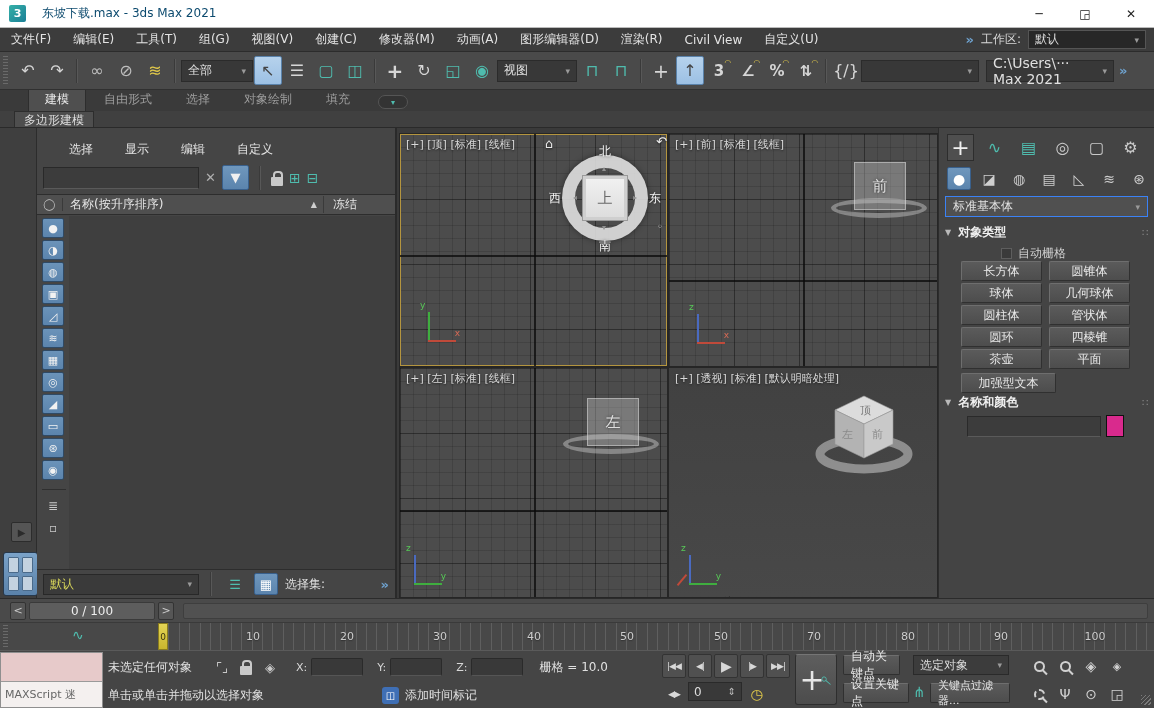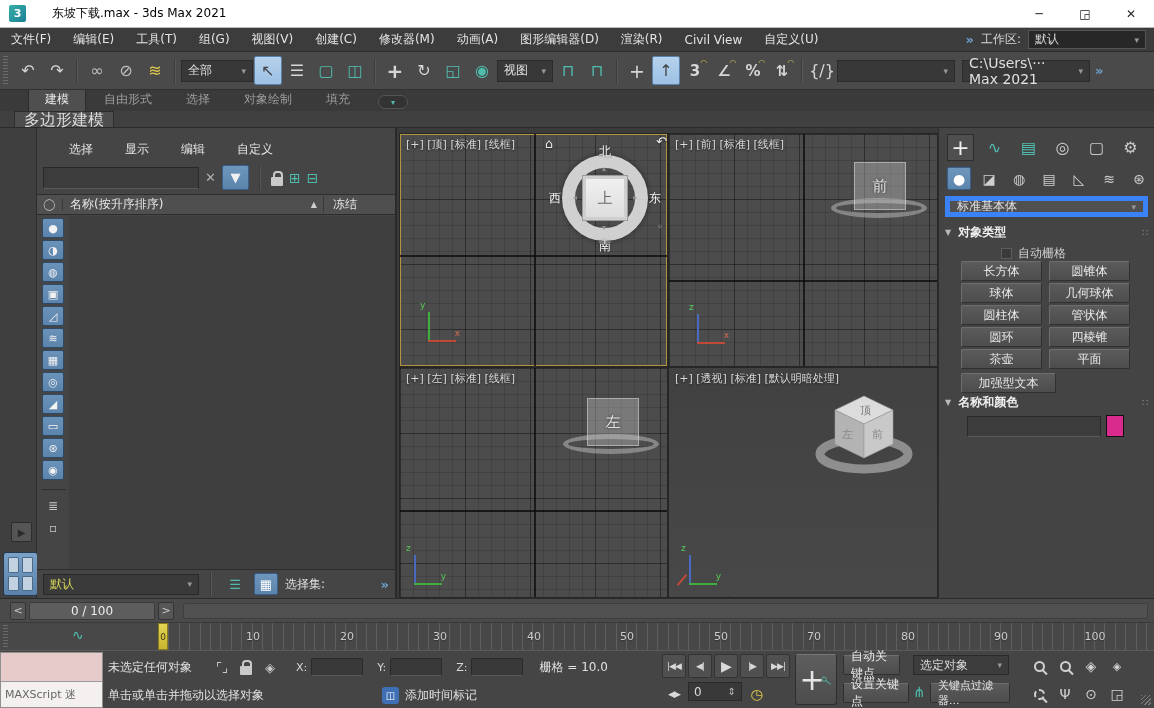--- a/index.html
+++ b/index.html
@@ -5,21 +5,21 @@
   * { margin:0; padding:0; box-sizing:border-box; }
   body { background:#222; }
   .app { position:relative; width:1154px; height:708px; background:#444;
          font-family:"DejaVu Sans","Liberation Sans",sans-serif; font-size:12px;
          color:#ddd; overflow:hidden; user-select:none; }
 
   
   .titlebar { height:28px; background:#fff; color:#111; display:flex; align-items:center; border-bottom:1px solid #bbb; }
   .appbadge { width:17px; height:17px; margin-left:9px; background:linear-gradient(135deg,#35b0a8,#1b7f96);
               color:#fff; font-weight:bold; font-size:11px; display:flex; align-items:center; justify-content:center; border-radius:2px; }
-  .apptitle { margin-left:26px; font-size:12px; color:#000000; }
+  .apptitle { margin-left:16px; font-size:12px; color:#0c4a6e; }
   .wincontrols { margin-left:auto; display:flex; height:28px; }
   .winbtn { width:46px; height:28px; display:flex; align-items:center; justify-content:center; font-size:12px; color:#222; }
 
   
   .menubar { height:24px; background:#3c3c3c; border-bottom:1px solid #2c2c2c; display:flex; align-items:center; }
   .menuitem { padding:0 11px; color:#e4e4e4; font-size:12px; }
   .menubar-right { margin-left:auto; display:flex; align-items:center; gap:7px; padding-right:8px; }
   .ws-label { color:#d8d8d8; }
   .ws-dd { width:118px; height:19px; background:#272727; border:1px solid #555; display:flex; align-items:center; padding:0 6px; color:#ddd; }
   .dd-arrow { margin-left:auto; font-size:9px; color:#9a9a9a; }
@@ -37,21 +37,21 @@
   .hook { position:absolute; top:2px; right:2px; font-size:8px; color:#dfc74a; }
   .snapbtn { font-size:15px; font-weight:bold; }
 
   
   .ribbon-tabs { height:21px; background:#3a3a3a; display:flex; align-items:flex-end; padding-left:28px; gap:2px; }
   .rtab { padding:2px 16px 3px; color:#9d9d9d; font-size:12px; }
   .rtab.active { background:#4f4f4f; color:#e9e9e9; border:1px solid #2d2d2d; border-bottom:none; }
   .rtab-dd { margin-left:10px; margin-bottom:2px; width:30px; height:14px; background:#333; border:1px solid #555; border-radius:7px;
              display:flex; align-items:center; justify-content:center; font-size:8px; color:#4fbcae; }
   .ribbon-sub { height:17px; background:#404040; border-bottom:1px solid #2a2a2a; display:flex; padding-left:14px; }
-  .rsub { background:#4e4e4e; border:1px solid #2d2d2d; border-bottom:none; padding:0 9px; font-size:16px; color:#dcdcdc; line-height:16px; }
+  .rsub { background:#4e4e4e; border:1px solid #2d2d2d; border-bottom:none; padding:0 9px; font-size:12px; color:#dcdcdc; line-height:16px; }
 
   
   .main { position:absolute; top:128px; left:0; width:1154px; height:470px; background:#3a3a3a; }
 
   .leftstrip { position:absolute; left:0; top:0; width:37px; height:470px; background:#3f3f3f; border-right:1px solid #2c2c2c; }
   .flyout-btn { position:absolute; left:11px; top:394px; width:21px; height:20px; background:#555; border:1px solid #2c2c2c;
                 border-radius:2px; color:#2b2b2b; font-size:10px; display:flex; align-items:center; justify-content:center; }
   .layout-btn { position:absolute; left:3px; top:424px; width:35px; height:44px; background:linear-gradient(#7aa2c8,#5a82aa);
                 border:1px solid #27394d; border-radius:3px; display:grid; grid-template-columns:1fr 1fr; gap:3px; padding:4px; }
   .layout-cell { background:#c3d2e0; border:1px solid #4a6a8a; border-radius:1px; }
@@ -141,21 +141,21 @@
                    repeating-linear-gradient(to bottom, rgba(0,0,0,.30) 0 1px, transparent 1px 26px); }
 
   
   .cmdpanel { position:absolute; left:938px; top:0; width:216px; height:470px; background:#444; border-left:1px solid #2c2c2c; }
   .cmd-tabs { position:absolute; top:6px; left:8px; display:flex; gap:7px; }
   .cmd-tab { width:27px; height:27px; display:flex; align-items:center; justify-content:center; font-size:16px; color:#c9c9c9; }
   .cmd-tab.active { background:#4f4f4f; border:1px solid #2d2d2d; color:#f0f0f0; font-size:22px; }
   .cmd-cats { position:absolute; top:39px; left:8px; display:flex; gap:6px; }
   .cmd-cat { width:24px; height:23px; display:flex; align-items:center; justify-content:center; font-size:14px; color:#cfcfcf; }
   .cmd-cat.active { background:linear-gradient(#6f97bd,#5b84ad); border:1px solid #39608c; border-radius:2px; color:#fff; }
-  .cat-dd { position:absolute; top:68px; left:6px; width:203px; height:21px; background:#505050; border:5px solid #3b82f6;
+  .cat-dd { position:absolute; top:68px; left:6px; width:203px; height:21px; background:#505050; border:1px solid #3b82f6;
             display:flex; align-items:center; padding:0 7px; color:#e2e2e2; }
   .rollout { position:absolute; left:6px; width:203px; height:19px; display:flex; align-items:center; gap:7px;
              color:#f0f0f0; font-weight:bold; font-size:12px; }
   .roll-arrow { font-size:8px; color:#b9b9b9; }
   .roll-grip { margin-left:auto; color:#8a8a8a; font-size:10px; font-weight:normal; }
   .autogrid { position:absolute; top:117px; left:62px; display:flex; align-items:center; gap:6px; color:#cfcfcf; }
   .chk { width:11px; height:11px; background:#3a3a3a; border:1px solid #5e5e5e; }
   .prim-grid { position:absolute; top:133px; left:22px; display:grid; grid-template-columns:81px 81px; gap:2px 7px;font-family:Liberation Serif, serif; }
   .pbtn { height:20px; background:linear-gradient(#5b5b5b,#4d4d4d); border:1px solid #303030; border-top-color:#6e6e6e;
           border-left-color:#6e6e6e; border-radius:2px; color:#e8e8e8; font-size:12px;
@@ -295,21 +295,21 @@
       </div>
     <div class="tbtn">
         <span>↻</span>
       </div>
     <div class="tbtn">
         <span class="c-teal">◱</span>
       </div>
     <div class="tbtn">
         <span class="c-teal">◉</span>
       </div>
-    <div class="tdd" style="width:56px">
+    <div class="tdd" style="width:80px">
       <span>视图</span>
       <span class="dd-arrow">▾</span>
     </div>
     <div class="tbtn">
         <span class="c-teal">⊓</span>
       </div>
     <div class="tbtn">
         <span class="c-teal">⊓</span>
       </div>
     <div class="tsep"></div>

